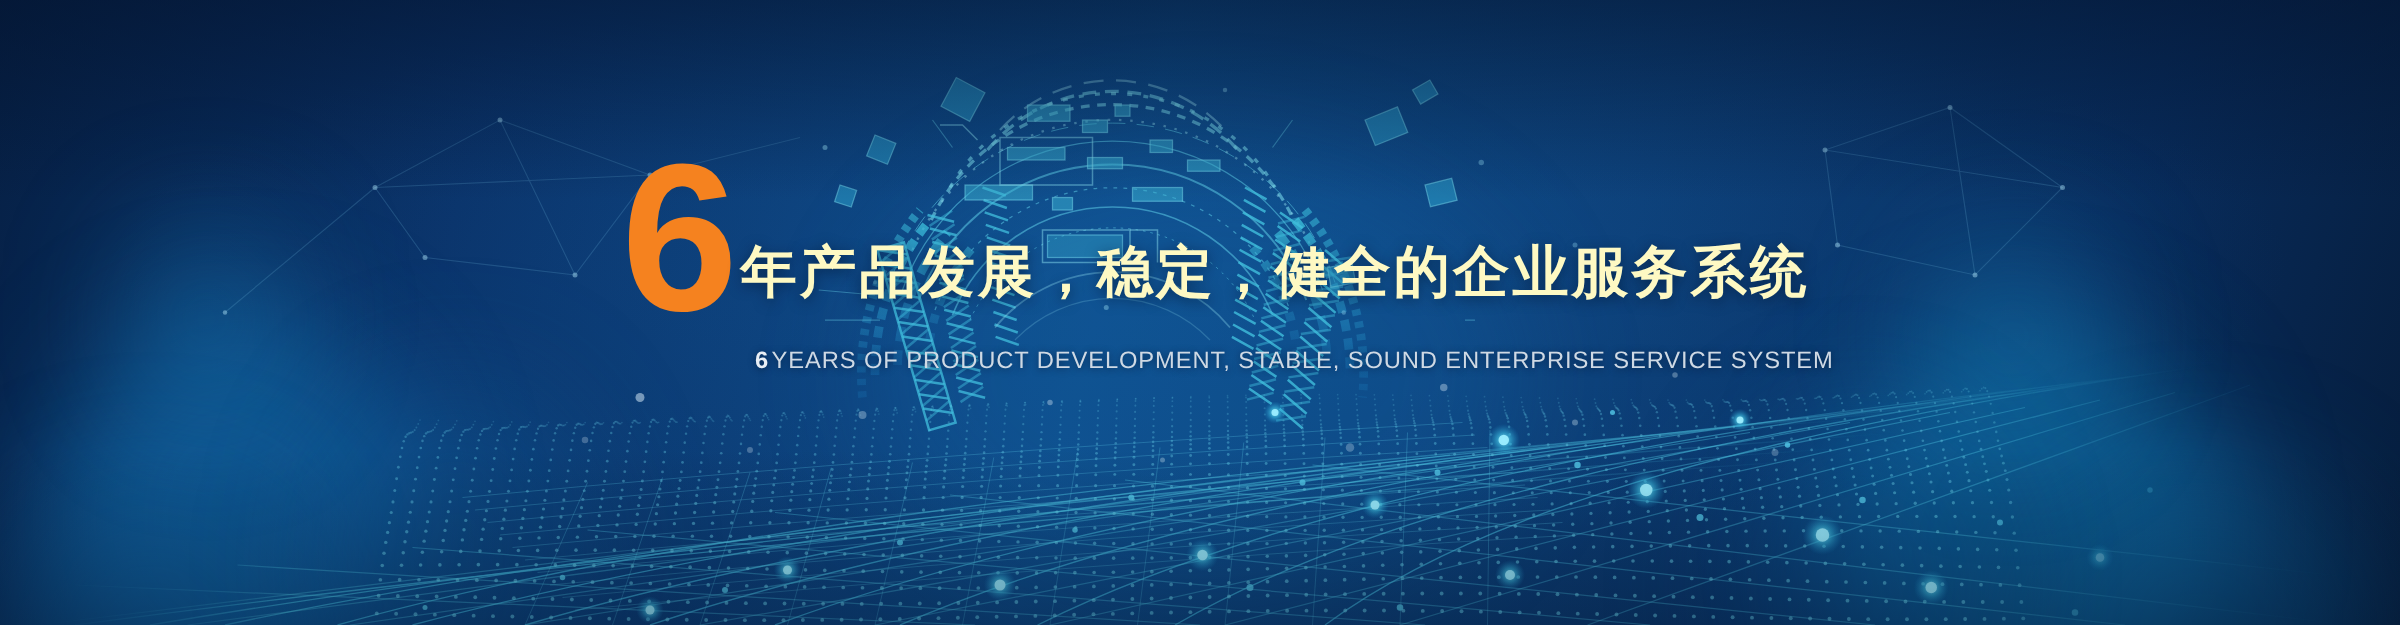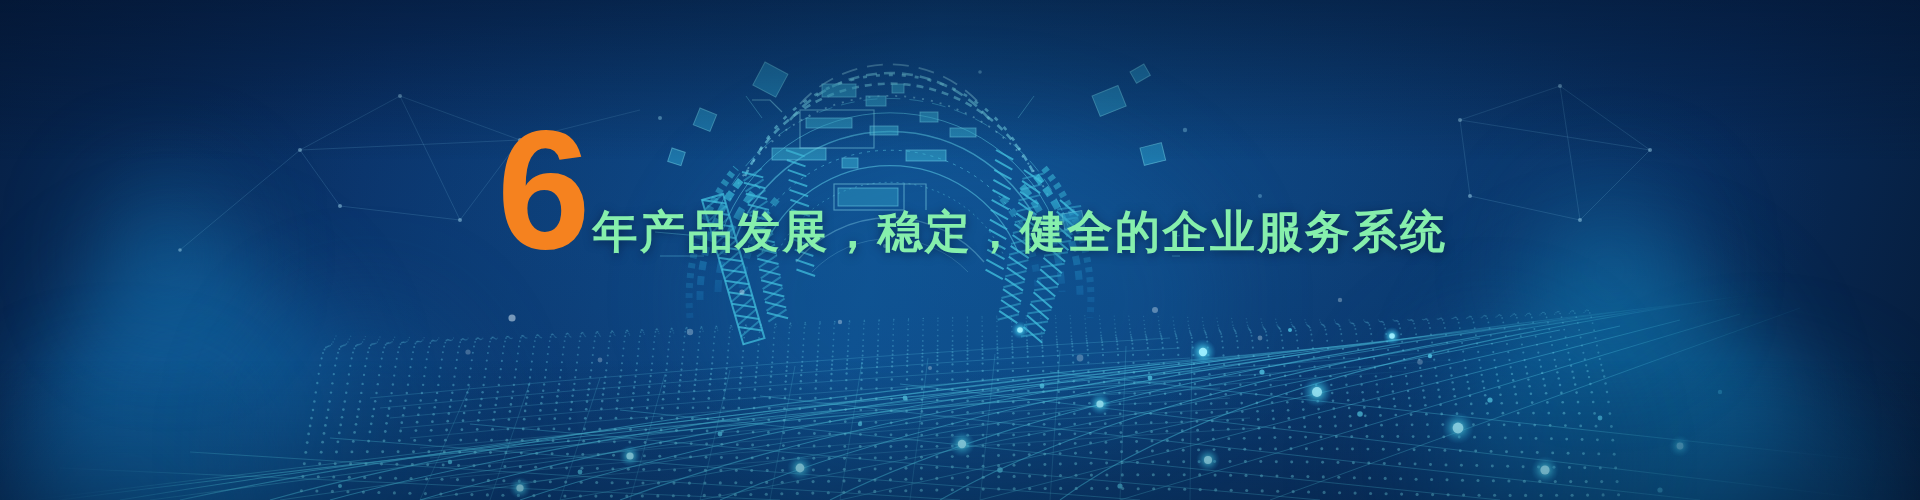--- a/index.html
+++ b/index.html
@@ -57,24 +57,24 @@
     font-size:168px;
     line-height:.86;
     font-weight:700;
     color:#F5821F;
     letter-spacing:-2px;
     font-family:"Liberation Sans","DejaVu Sans",sans-serif;
   }
   .headline-cn{
     font-size:45px;
     font-weight:700;
-    color:#86efac;
+    color:#fef9c3;
     letter-spacing:2.5px;
     margin-left:4px;
-    margin-bottom:0;
+    margin-bottom:14px;
     text-shadow:0 2px 10px rgba(2,20,48,.55);
     white-space:nowrap;
     font-family:"DejaVu Sans","Liberation Sans",sans-serif;
   }
   .subtitle{
     position:absolute;
     left:604px; top:278px;
     font-size:19px;
     font-weight:400;
     letter-spacing:.7px;
@@ -2641,16 +2641,19 @@
 
   <div class="bg-topdark"></div>
 
   <div class="content">
 
     <div class="headline-row">
       <span class="big-number">6</span>
       <span class="headline-cn">年产品发展，稳定，健全的企业服务系统</span>
     </div>
 
+    <div class="subtitle">
+      <span class="sub-num">6</span><span>YEARS OF PRODUCT DEVELOPMENT, STABLE, SOUND ENTERPRISE SERVICE SYSTEM</span>
+    </div>
 
   </div>
 
 </div>
 
 </body></html>

